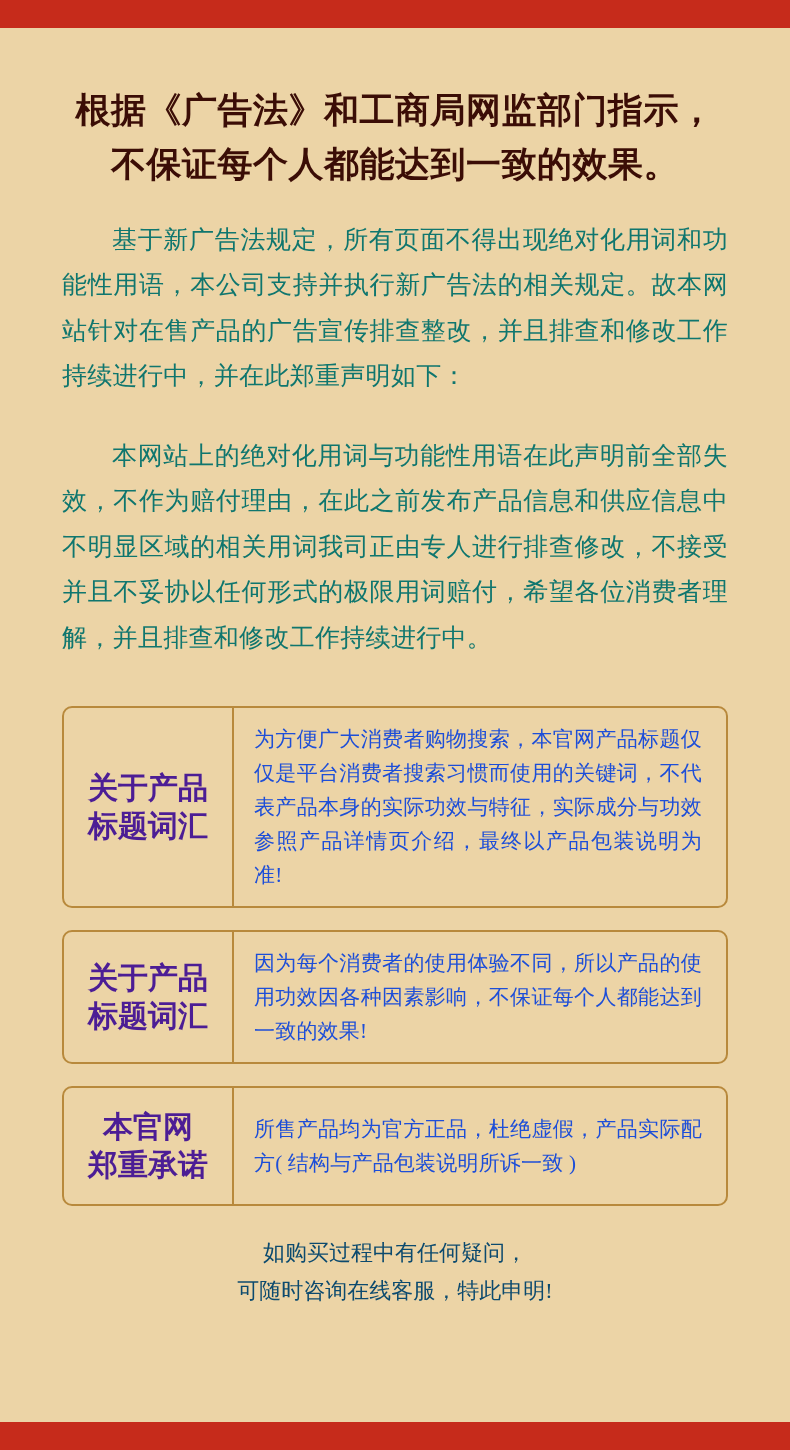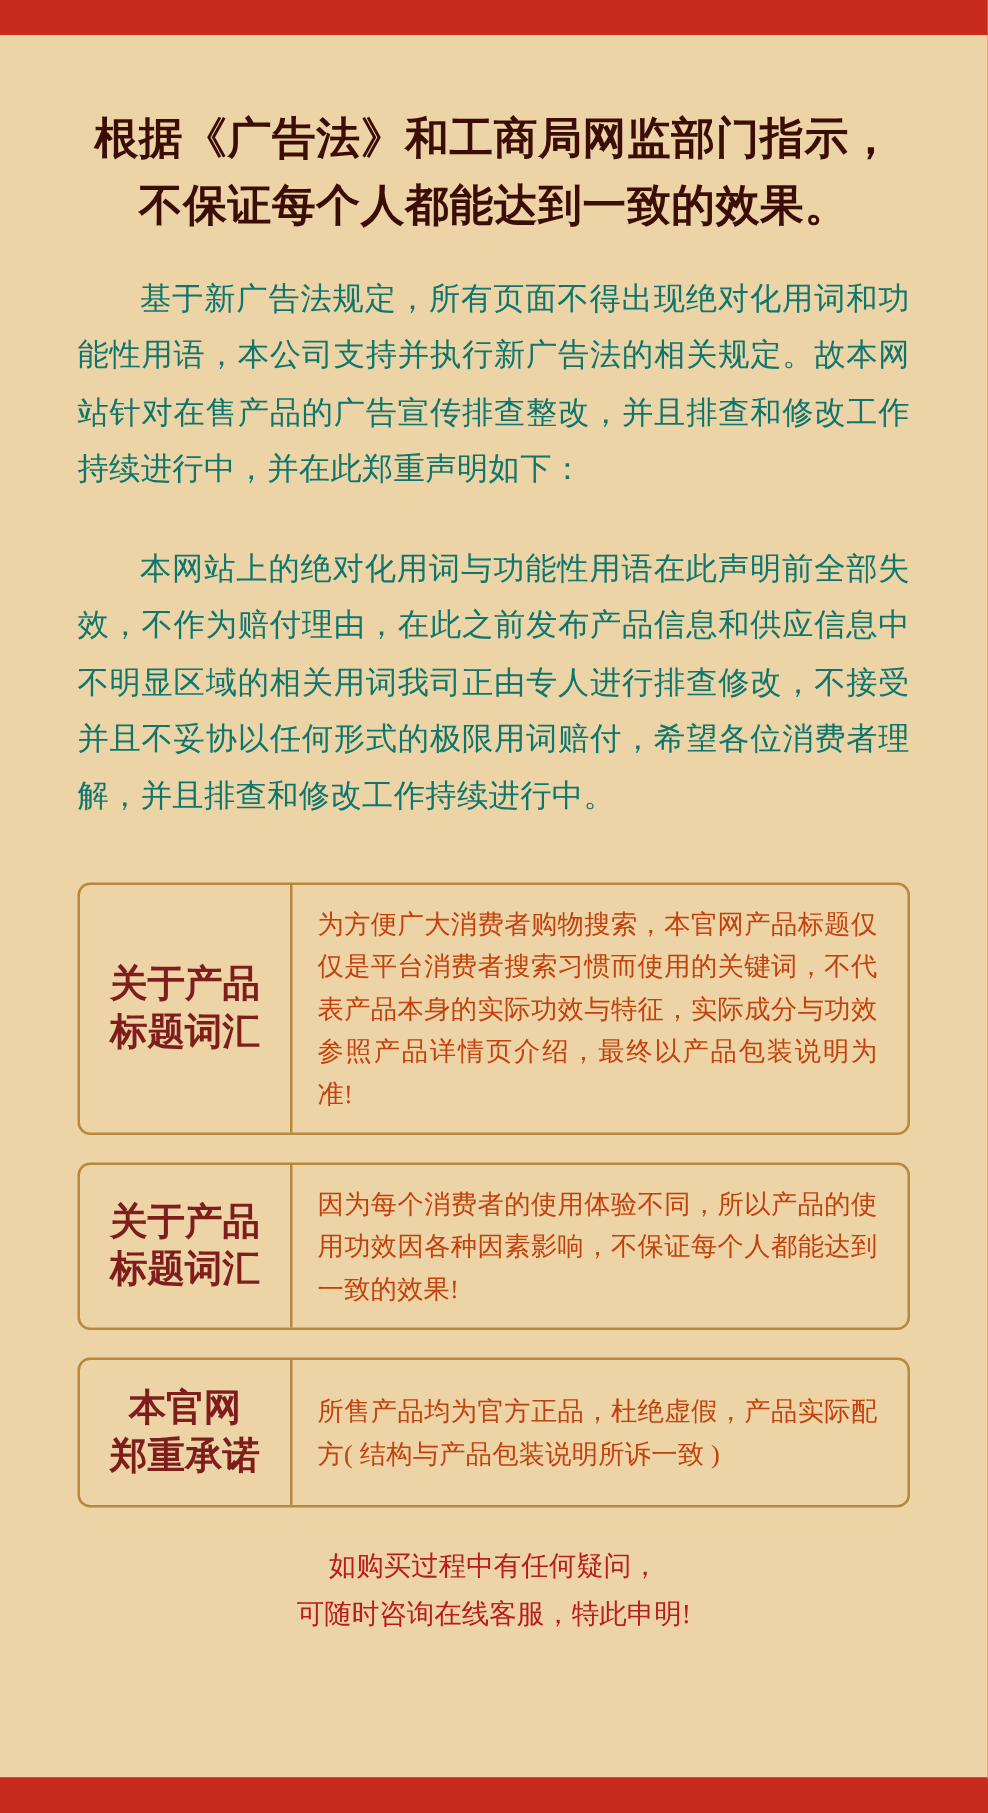--- a/index.html
+++ b/index.html
@@ -65,45 +65,45 @@
     margin-bottom: 22px;
     box-sizing: border-box;
     min-height: 120px;
   }
   .card-title {
     flex: 0 0 170px;
     display: flex;
     flex-direction: column;
     justify-content: center;
     align-items: center;
-    color: #7f1d1d;
+    color: #4c1d95;
     font-weight: bold;
     font-size: 30px;
     line-height: 1.28;
     border-right: 2px solid #b8893c;
     padding: 10px 0;
     box-sizing: border-box;
     text-align: center;
   }
   .card-body {
     flex: 1 1 auto;
-    color: #c2410c;
+    color: #1d4ed8;
     font-size: 21px;
     line-height: 1.62;
     padding: 14px 24px 14px 20px;
     text-align: justify;
     display: flex;
     align-items: center;
     box-sizing: border-box;
     letter-spacing: 0.2px;
   }
   .footer-note {
     margin-top: 28px;
     text-align: center;
-    color: #b91c1c;
+    color: #0c4a6e;
     font-size: 22px;
     line-height: 1.7;
   }
   .footer-note span {
     display: block;
   }
   .bottom-strip {
     position: absolute;
     left: 0;
     bottom: 0;

